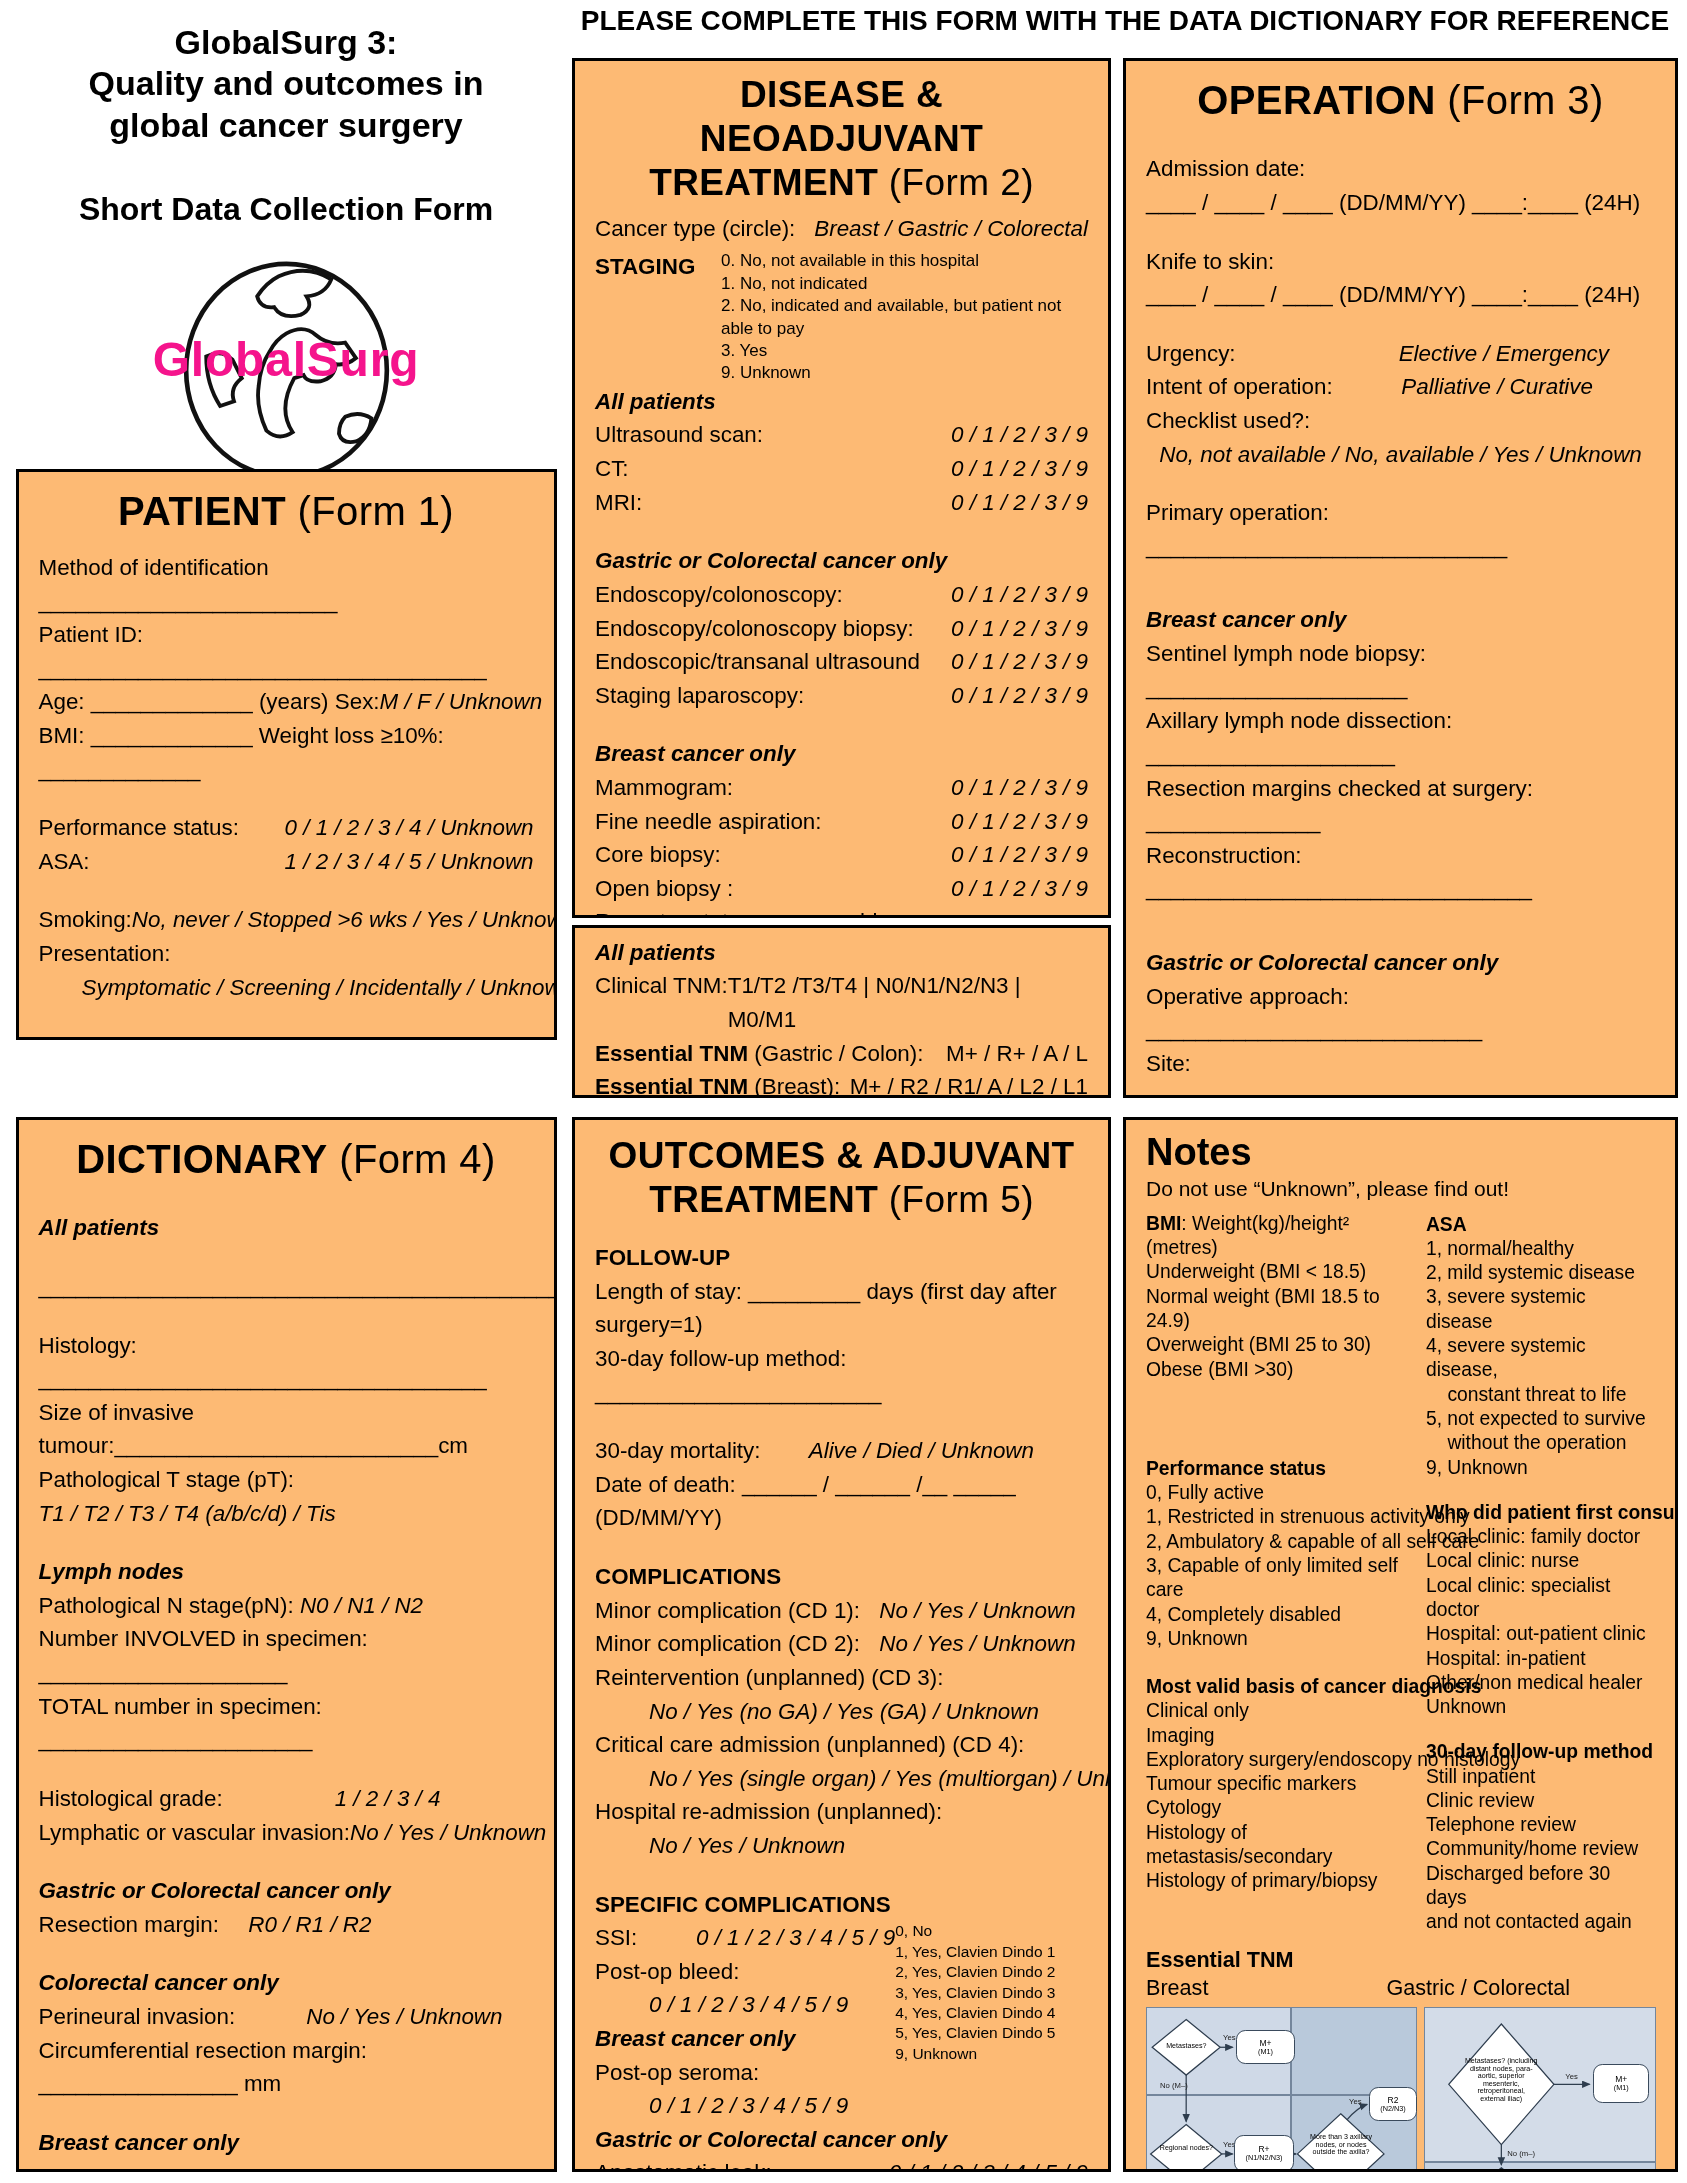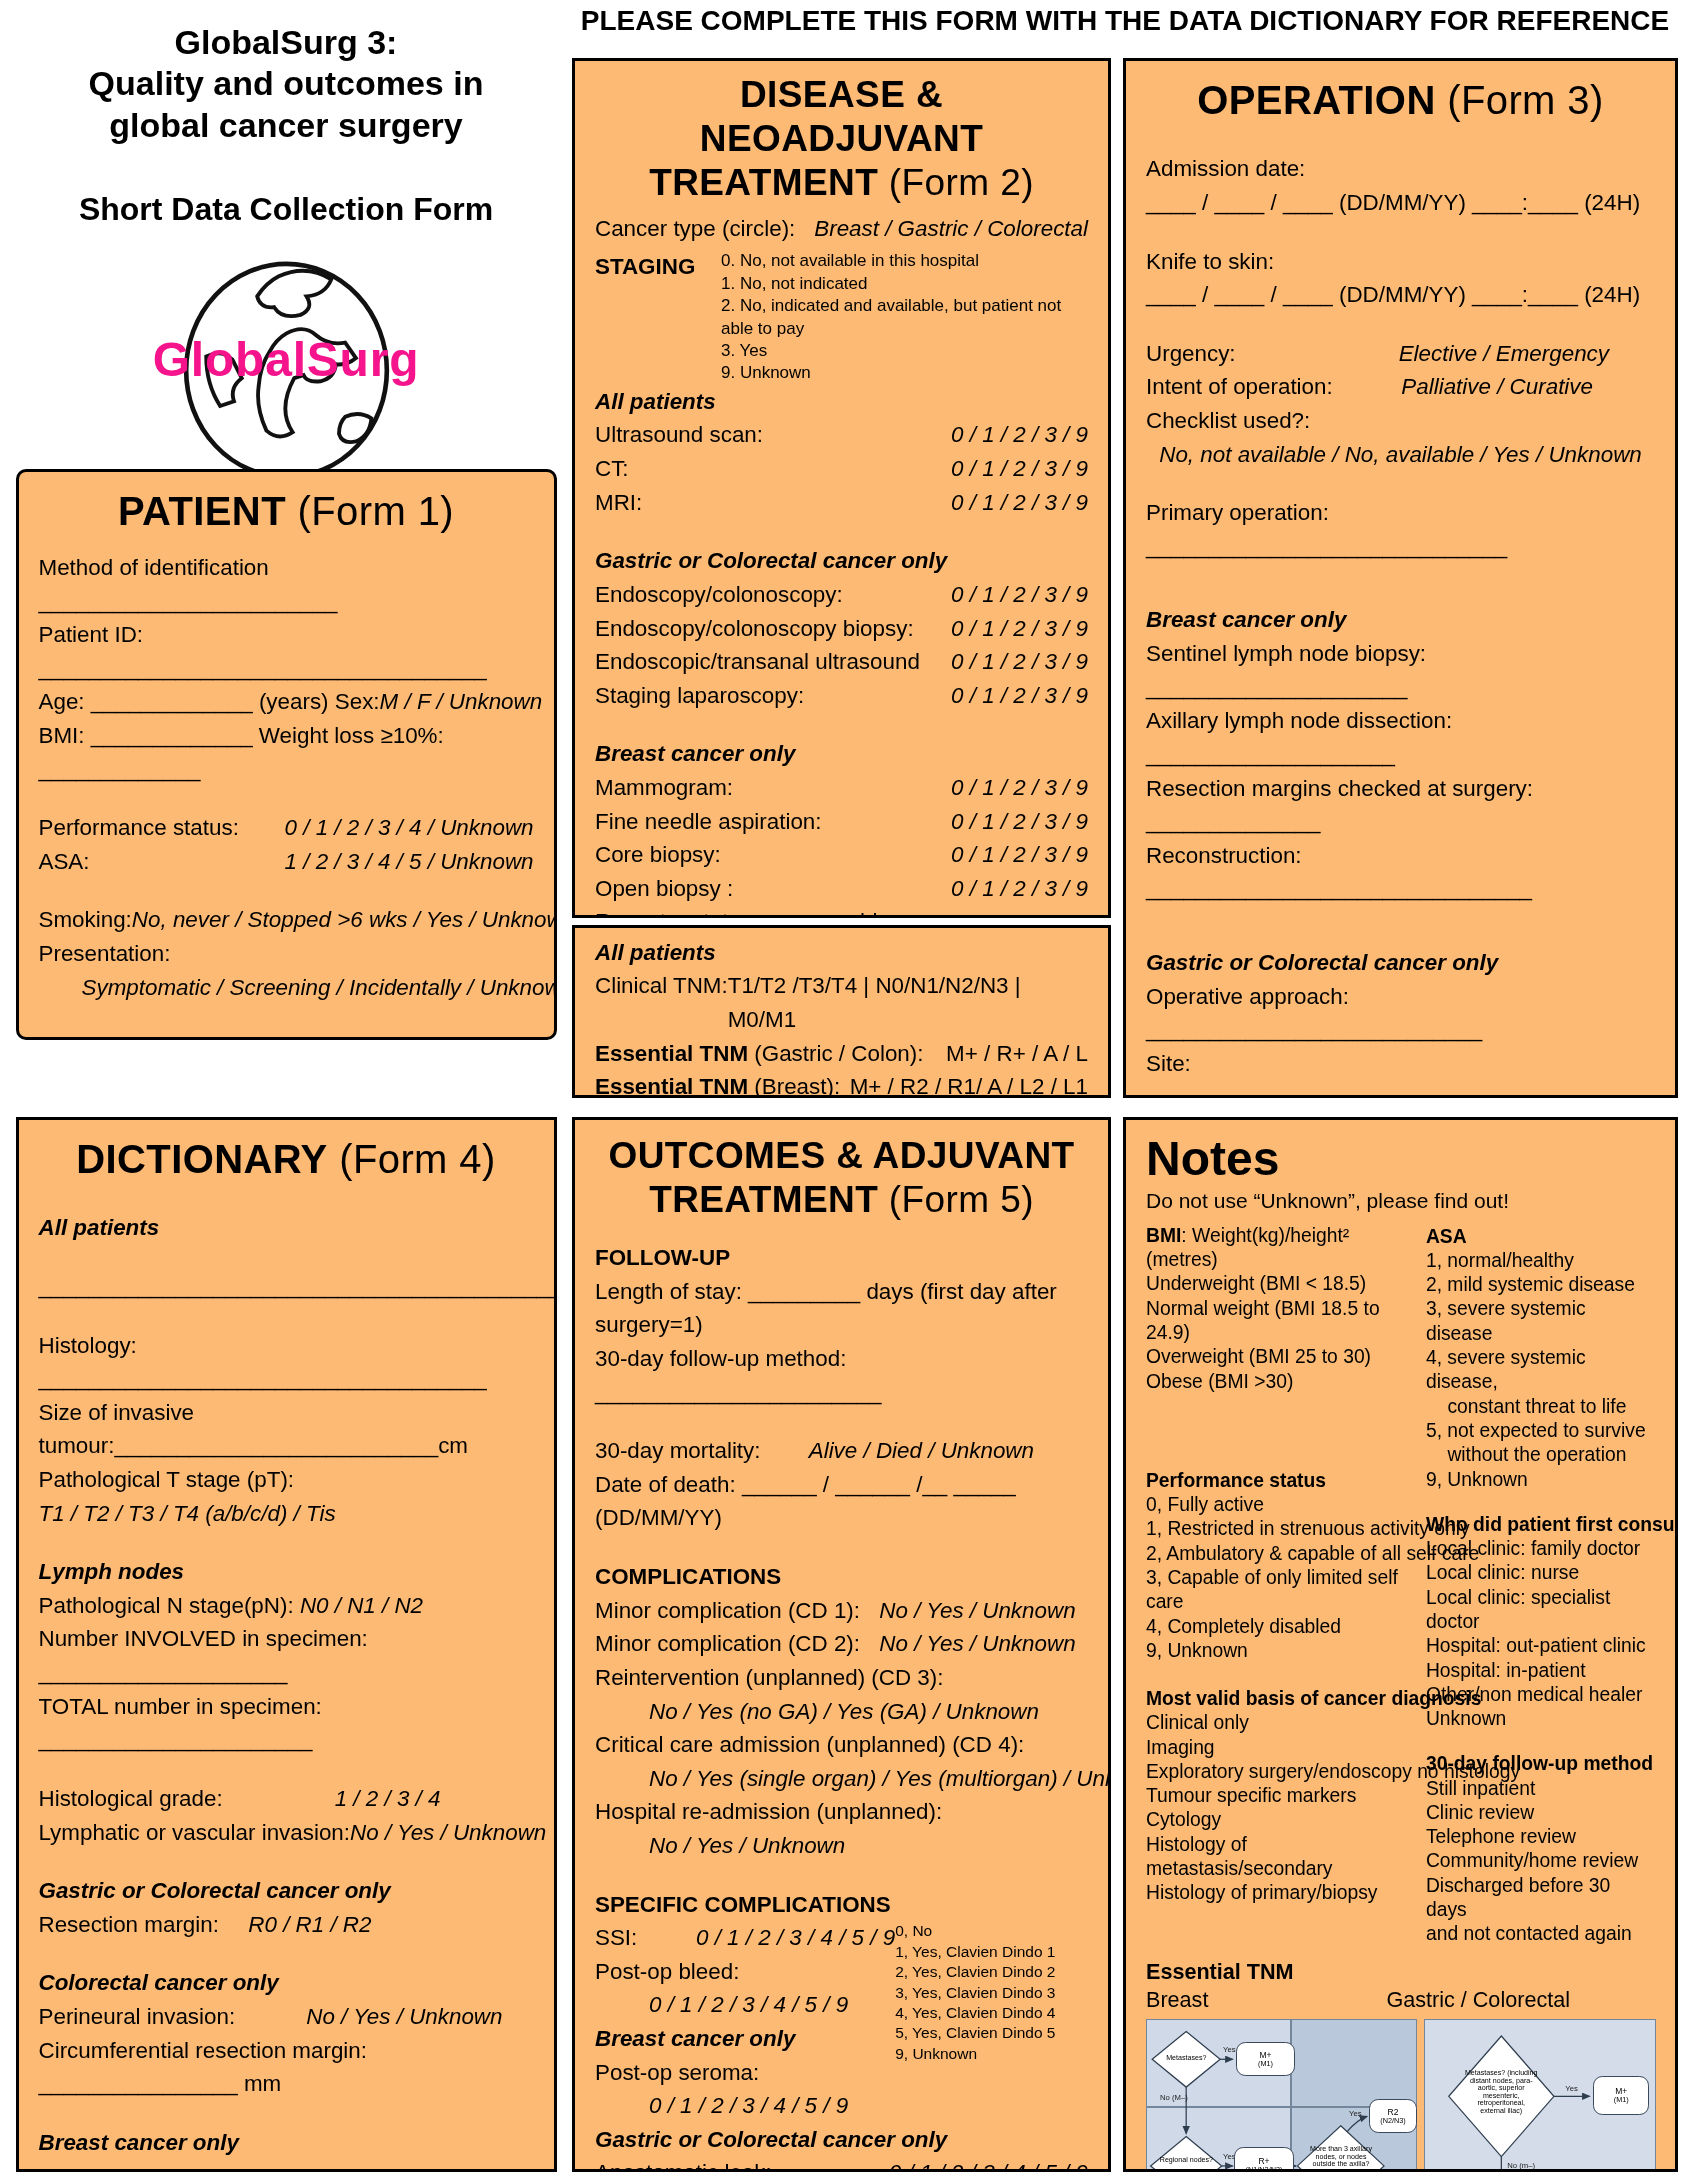--- a/index.html
+++ b/index.html
@@ -68,21 +68,21 @@
         <path d="M150 26 q36 -16 68 4 q-8 20 -32 22 q10 16 -8 24 q-24 6 -34 -10 q-18 2 -22 -14 q12 -18 28 -26 z" fill="#fff" stroke="#111" stroke-width="5"></path>
         <path d="M160 100 q22 -12 38 2 q16 14 38 10 l14 20 q-12 10 -26 8 q-2 18 -20 22 q-18 2 -22 -8 l-12 4 q-22 40 -2 70 q-18 12 -34 -2 q-14 -30 -10 -58 q2 -26 14 -44 q8 -16 22 -24 z" fill="#fff" stroke="#111" stroke-width="5"></path>
         <path d="M56 130 q20 -10 34 4 l12 24 q-16 12 -10 30 l-18 6 q-18 -28 -18 -64 z" fill="#fff" stroke="#111" stroke-width="5"></path>
         <path d="M236 208 q18 -8 34 2 q-2 22 -20 30 q-18 4 -22 -10 q0 -14 8 -22 z" fill="#fff" stroke="#111" stroke-width="5"></path>
       </svg>
       <div class="logotext">GlobalSurg</div>
     </div>
     <div class="link">globalsurg.org/gs3</div>
   </div>
 
-  <div class="box" style="left:15.5px;top:469px;width:541px;height:571px;border-radius:10px;">
+  <div class="box" style="left:15.5px;top:469px;width:541px;height:571px;">
     <div class="ftitle">
       <b>PATIENT</b>
       <span>(Form 1)</span>
     </div>
     <div class="line">Method of identification ________________________</div>
     <div class="line">Patient ID: ____________________________________</div>
     <div class="row">
       <span class="lbl">Age: _____________ (years)   Sex:</span>
       <span class="opts">M  /  F  /  Unknown</span>
     </div>
@@ -343,21 +343,21 @@
     <div class="line opts indent">0 / 1 / 2  / 3 / 4 / 5 / 9</div>
     <div class="hbi">Gastric or Colorectal cancer only</div>
     <div class="row">
       <span class="lbl">Anastomotic leak:</span>
       <span class="opts">0 / 1 / 2  / 3 / 4 / 5 / 9</span>
     </div>
 
   </div>
 
   <div class="box" style="left:1123px;top:1117px;width:555px;height:1055px;">
-    <div style="font-size:48px;font-weight:800;">Notes</div>
+    <div style="font-size:38px;font-weight:800;">Notes</div>
     <div style="font-size:21px;margin:3.1px 0 10.8px;">Do not use “Unknown”, please find out!</div>
     <div class="flexrow">
       <div style="width:55%;">
         <div class="nline"><b>BMI</b><span>: Weight(kg)/height² (metres)</span></div>
         <div class="nline">Underweight (BMI &lt; 18.5)</div>
         <div class="nline">Normal weight (BMI 18.5 to 24.9)</div>
         <div class="nline">Overweight (BMI 25 to 30)</div>
         <div class="nline">Obese (BMI &gt;30)</div>
         <div style="height:74px;"></div>
         <div class="nhead">Performance status</div>

